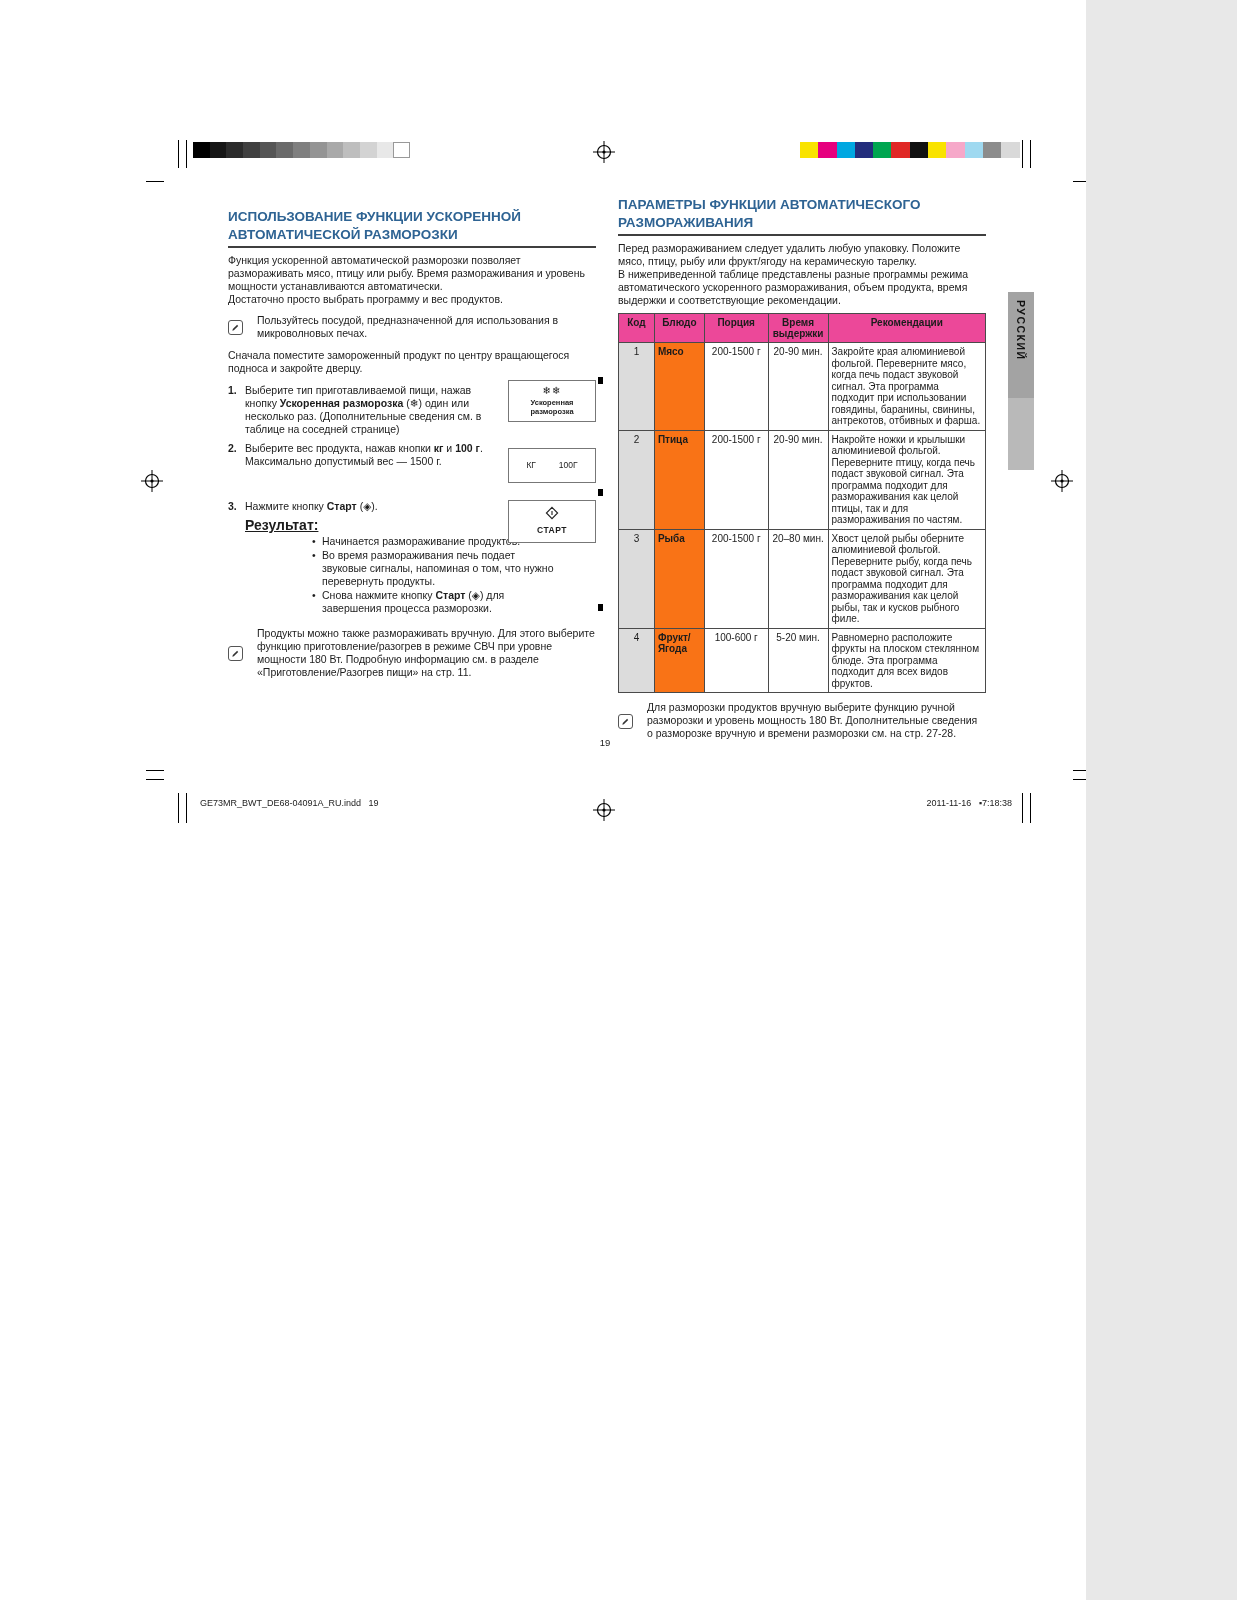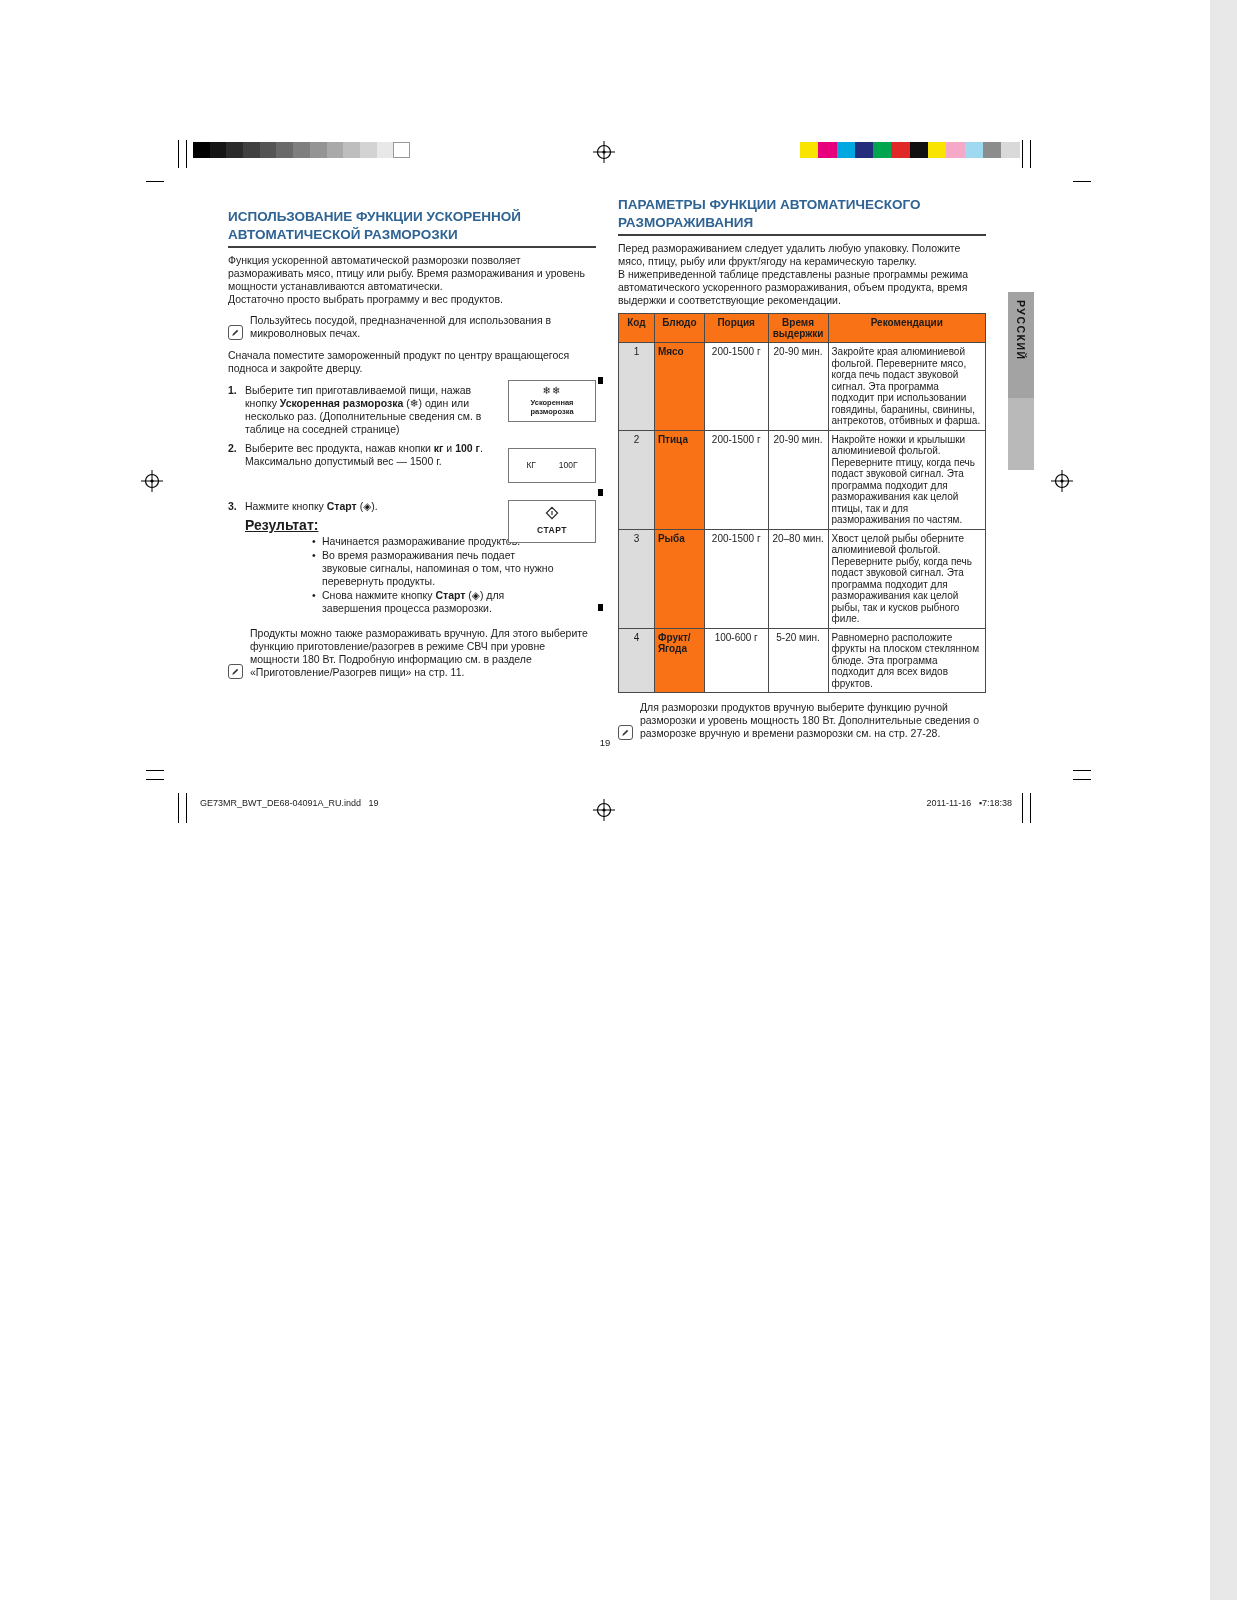--- a/index.html
+++ b/index.html
@@ -1,55 +1,55 @@
 <!DOCTYPE html>
 <html><head>
 <meta charset="utf-8">
 <style>
   html,body{margin:0;padding:0;background:#e8e8e8;}
-  .page{position:relative;width:1210px;height:1600px;background:#ffffff;overflow:hidden;
+  .page{position:relative;width:1086px;height:1600px;background:#ffffff;overflow:hidden;
         font-family:"Liberation Sans",sans-serif;color:#1c1c1c;}
   
   .tick{position:absolute;background:#000;}
   .tick.v{width:1px;}
   .tick.h{height:1px;}
   .strip{position:absolute;display:flex;}
   .strip .sw{height:16px;}
   .strip.gray .sw{width:16.7px;}
   .strip.color .sw{width:18.3px;}
   .strip.gray .sw:last-child{border:1px solid #999;box-sizing:border-box;}
   .reg{position:absolute;width:22px;height:22px;}
   .fold{position:absolute;width:5px;height:7px;background:#000;}
   
   .col{position:absolute;}
   .h{font-size:13.5px;font-weight:bold;line-height:17.5px;color:#2e6393;}
   .rule{height:2px;background:#3f3f3f;margin-top:3px;}
   .body{font-size:10.5px;line-height:13px;color:#1c1c1c;}
   .mt6{margin-top:6px;}.mt8{margin-top:8px;}.mt9{margin-top:9px;}.mt12{margin-top:12px;}
-  .note{display:flex;gap:7px;align-items:flex-end;}
+  .note{display:flex;gap:14px;align-items:center;}
   .note .ntext{flex:1;}
   .note-icon{flex:0 0 13px;width:13px;height:13px;border:1px solid #555;border-radius:3px;margin-top:1px;
              display:flex;align-items:center;justify-content:center;background:#fff;}
   .step{position:relative;padding-left:17px;font-size:10.5px;line-height:13px;}
   .step .num{position:absolute;left:0;top:0;font-weight:bold;}
   .stext{width:252px;}
   .panel{position:absolute;left:280px;width:88px;box-sizing:border-box;border:1px solid #777;
          background:#fff;text-align:center;padding:5px 2px;}
   .picons{font-size:10px;letter-spacing:1px;line-height:10px;}
   .plabel{font-size:7.5px;font-weight:bold;line-height:9px;margin-top:2px;}
   .wpanel{display:flex;justify-content:space-around;padding:10px 6px;font-size:8.5px;}
   .slabel{font-size:8.5px;font-weight:bold;letter-spacing:.5px;margin-top:1px;}
   .result{font-weight:bold;text-decoration:underline;margin:6px 0 3px 0;font-size:14px;}
   .bullets{margin-left:65px;width:250px;}
   .bullet{position:relative;padding-left:12px;font-size:10.5px;line-height:13px;margin-bottom:1px;}
   .bullet::before{content:"\2022";position:absolute;left:2px;}
   
   table.dt{border-collapse:collapse;width:368px;margin-top:6px;}
   .dt th,.dt td{border:1px solid #4a4a4a;font-size:10px;vertical-align:top;}
-  .dt th{background:#f97316;padding:3px 2px;line-height:11px;text-align:center;font-weight:bold;}
+  .dt th{background:#ec4899;padding:3px 2px;line-height:11px;text-align:center;font-weight:bold;}
   .dt td{padding:3px;line-height:11.5px;}
   .c-code{text-align:center;background:#dcdcdc;}
   .c-dish{font-weight:bold;background:#f97316;word-break:break-word;}
   .c-portion,.c-time{text-align:center;}
   
   .tab{position:absolute;left:1008px;top:292px;width:26px;height:178px;background:#b9b9b9;}
   .tab-top{height:106px;background:#a3a3a3;display:flex;justify-content:center;}
   .tab-label{writing-mode:vertical-rl;font-size:10.5px;font-weight:bold;letter-spacing:1.5px;color:#111;padding-top:8px;}
   
   .pageno{position:absolute;left:592px;top:737px;width:26px;text-align:center;font-size:9.5px;}

